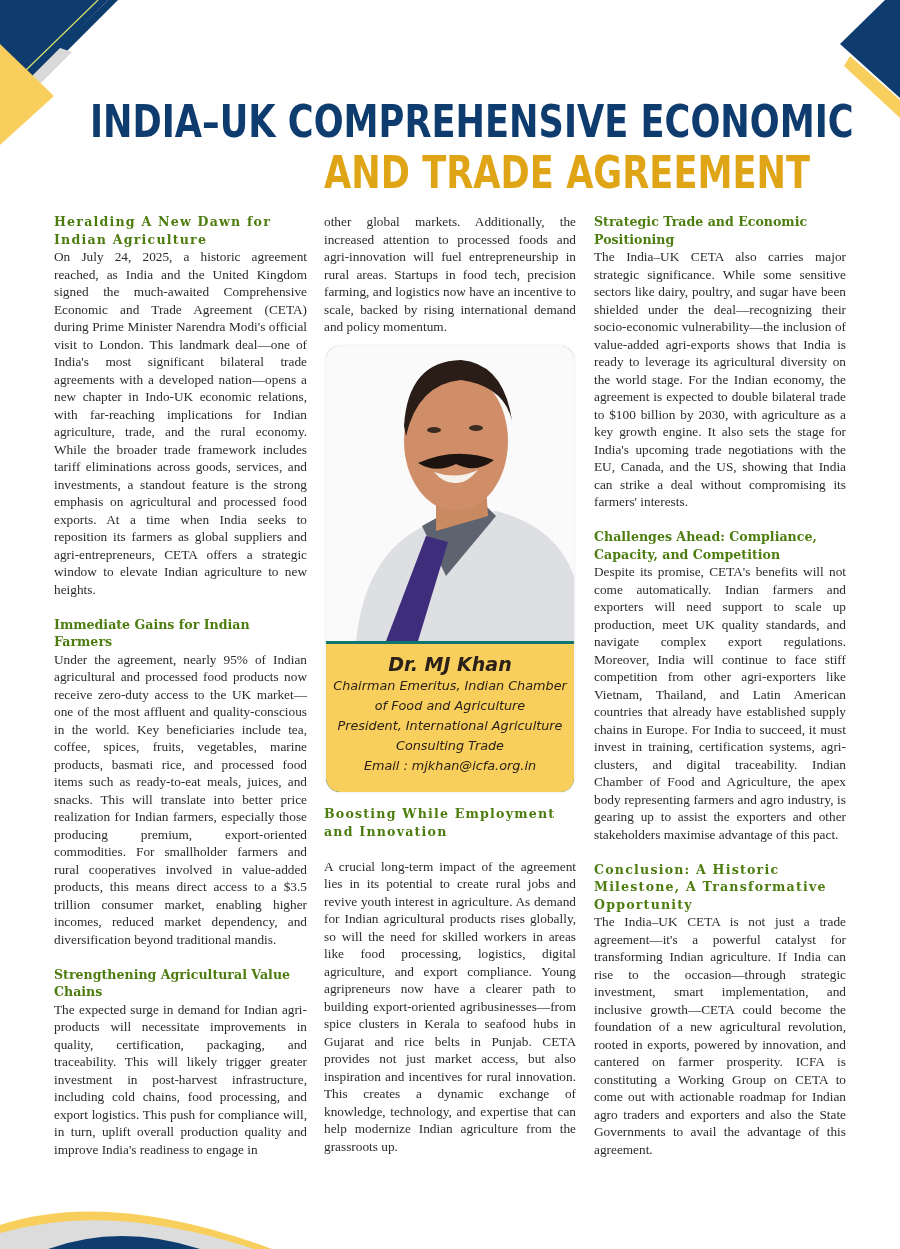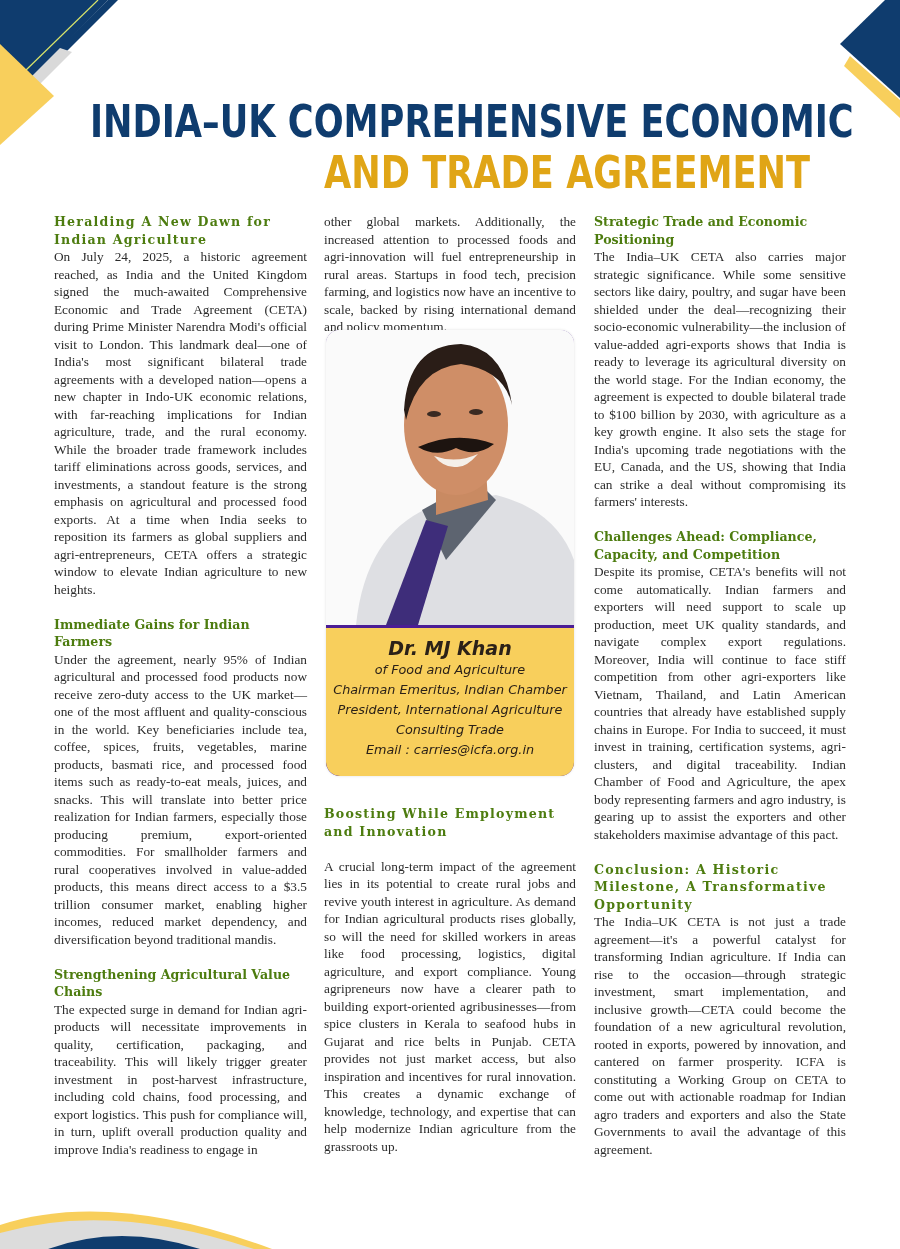--- a/index.html
+++ b/index.html
@@ -29,22 +29,22 @@
     .col1 { left: 54px; }
     .col2 { left: 324px; width: 252px; }
     .col3 { left: 594px; width: 252px; }
 
     .heading { font-family: "DejaVu Serif", "Liberation Serif", serif; font-weight: bold;
       font-size: 12.6px; line-height: 17.5px; color: #4d7c0f; text-align: left; }
     .heading.spaced { letter-spacing: 1.2px; }
     .para { margin-bottom: 17.5px; }
     .para:last-child { margin-bottom: 0; }
 
-    .photo-card { position: absolute; left: 326px; top: 330px; width: 248px; height: 446px;
-      border-radius: 14px; overflow: hidden; box-shadow: 0 0 3px rgba(0,0,0,0.12); background: #4c1d95; }
+    .photo-card { position: absolute; left: 326px; top: 346px; width: 248px; height: 446px;
+      border-radius: 14px; overflow: hidden; box-shadow: 0 0 3px rgba(0,0,0,0.12); background: #0f766e; }
     .photo { position: relative; width: 248px; height: 295px; background: #fbfbfb; }
     .caption { position: absolute; left: 0; top: 298px; width: 248px; height: 148px;
       background: #f8cf5c; border-bottom-left-radius: 14px; text-align: center;
       font-family: "DejaVu Sans", "Liberation Sans", sans-serif; color: #2b2118; padding-top: 8px; }
     .cap-name { font-size: 19px; font-weight: bold; font-style: italic; line-height: 24px; }
     .cap-line { font-size: 12.8px; font-style: italic; line-height: 20px; }
 
     .col2-lower { position: absolute; left: 324px; top: 805px; width: 252px;
       font-family: "Liberation Serif", "DejaVu Serif", serif;
       font-size: 13.3px; line-height: 17.5px; text-align: justify; color: #2b2b2b; }
@@ -113,25 +113,25 @@
 
       <ellipse cx="108" cy="84" rx="7" ry="3" fill="#3a2a22"></ellipse>
       <ellipse cx="150" cy="82" rx="7" ry="3" fill="#3a2a22"></ellipse>
 
       <path d="M92,117 Q130,100 168,114 Q150,128 130,118 Q110,128 92,117 Z" fill="#1d1410"></path>
       <path d="M108,126 Q130,134 152,124 Q140,138 130,137 Q118,138 108,126 Z" fill="#f5f0ea"></path>
     </svg>
   </div>
   <div class="caption">
     <div class="cap-name">Dr. MJ Khan</div>
+    <div class="cap-line">Chairman Emeritus, Indian Chamber</div>
     <div class="cap-line">of Food and Agriculture</div>
-    <div class="cap-line">Chairman Emeritus, Indian Chamber</div>
     <div class="cap-line">President, International Agriculture</div>
     <div class="cap-line">Consulting Trade</div>
-    <div class="cap-line">Email : carries@icfa.org.in</div>
+    <div class="cap-line">Email : mjkhan@icfa.org.in</div>
   </div>
 </div>
 
 <div class="col2-lower">
   <div class="heading spaced">Boosting While Employment and Innovation</div>
   <div style="height:17.5px"></div>
   <div>A crucial long-term impact of the agreement lies in its potential to create rural jobs and revive youth interest in agriculture. As demand for Indian agricultural products rises globally, so will the need for skilled workers in areas like food processing, logistics, digital agriculture, and export compliance. Young agripreneurs now have a clearer path to building export-oriented agribusinesses—from spice clusters in Kerala to seafood hubs in Gujarat and rice belts in Punjab. CETA provides not just market access, but also inspiration and incentives for rural innovation. This creates a dynamic exchange of knowledge, technology, and expertise that can help modernize Indian agriculture from the grassroots up.</div>
 </div>
 
 <div class="col col3">

